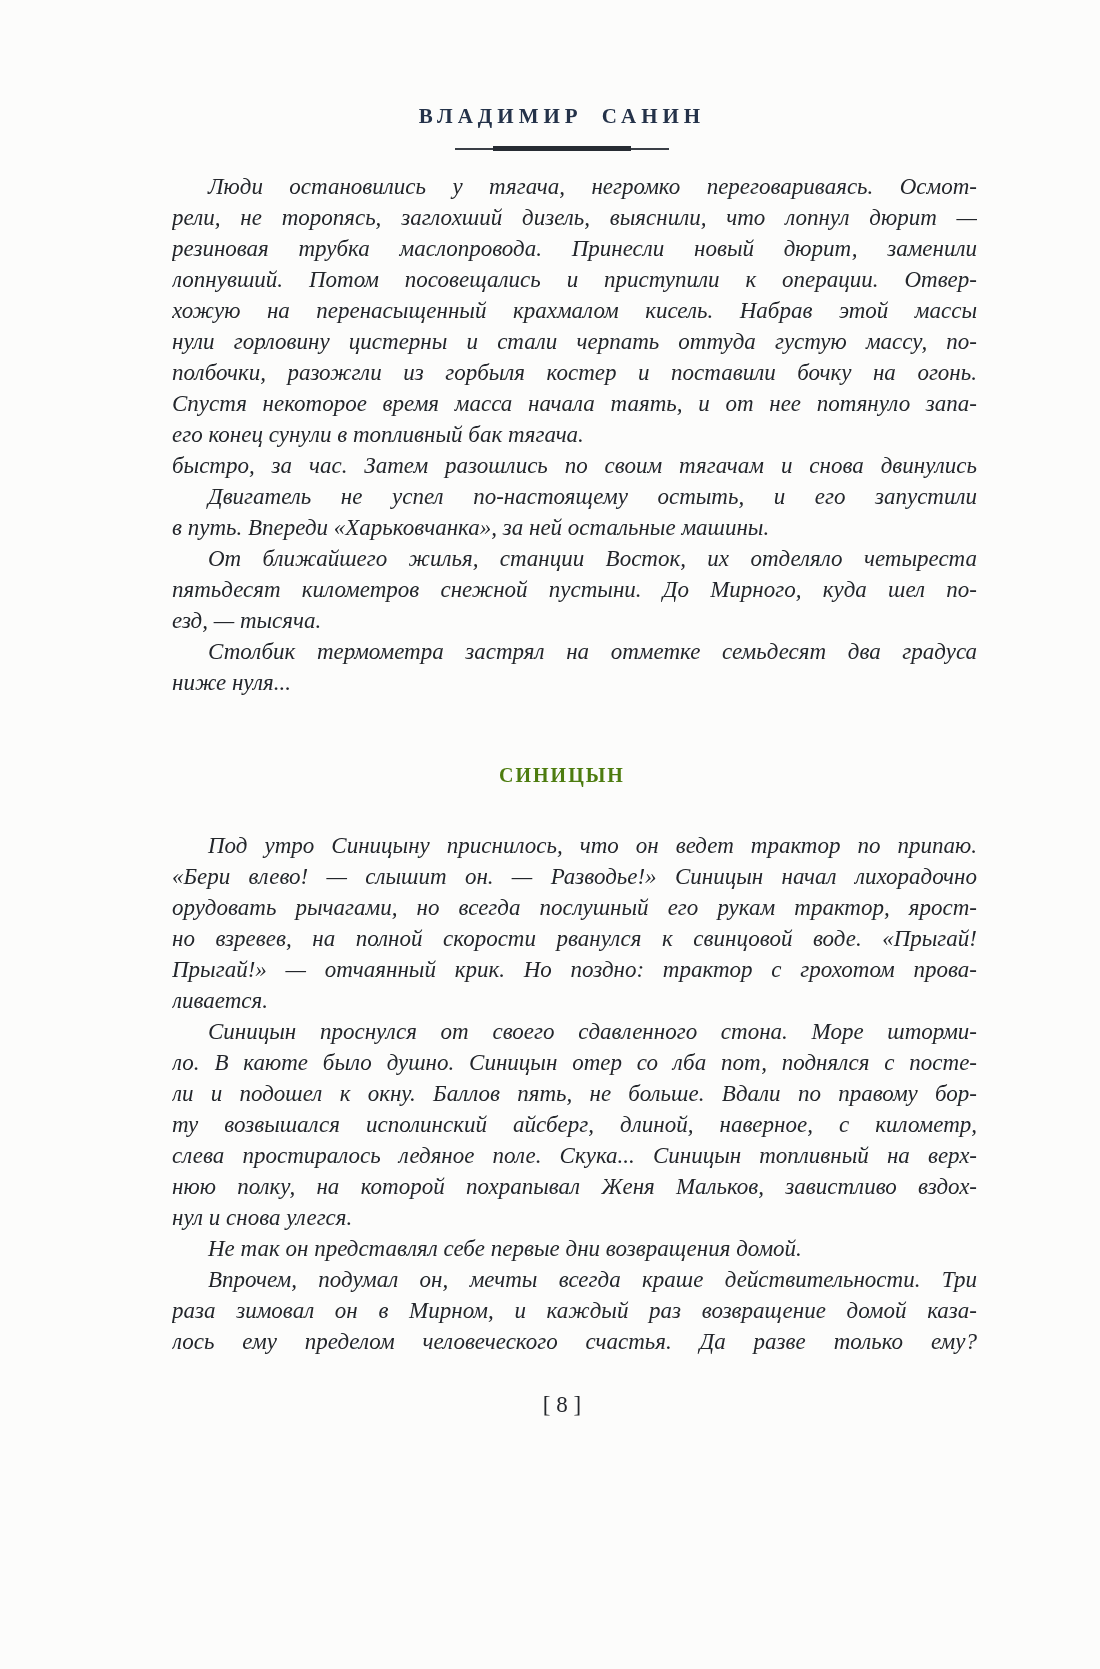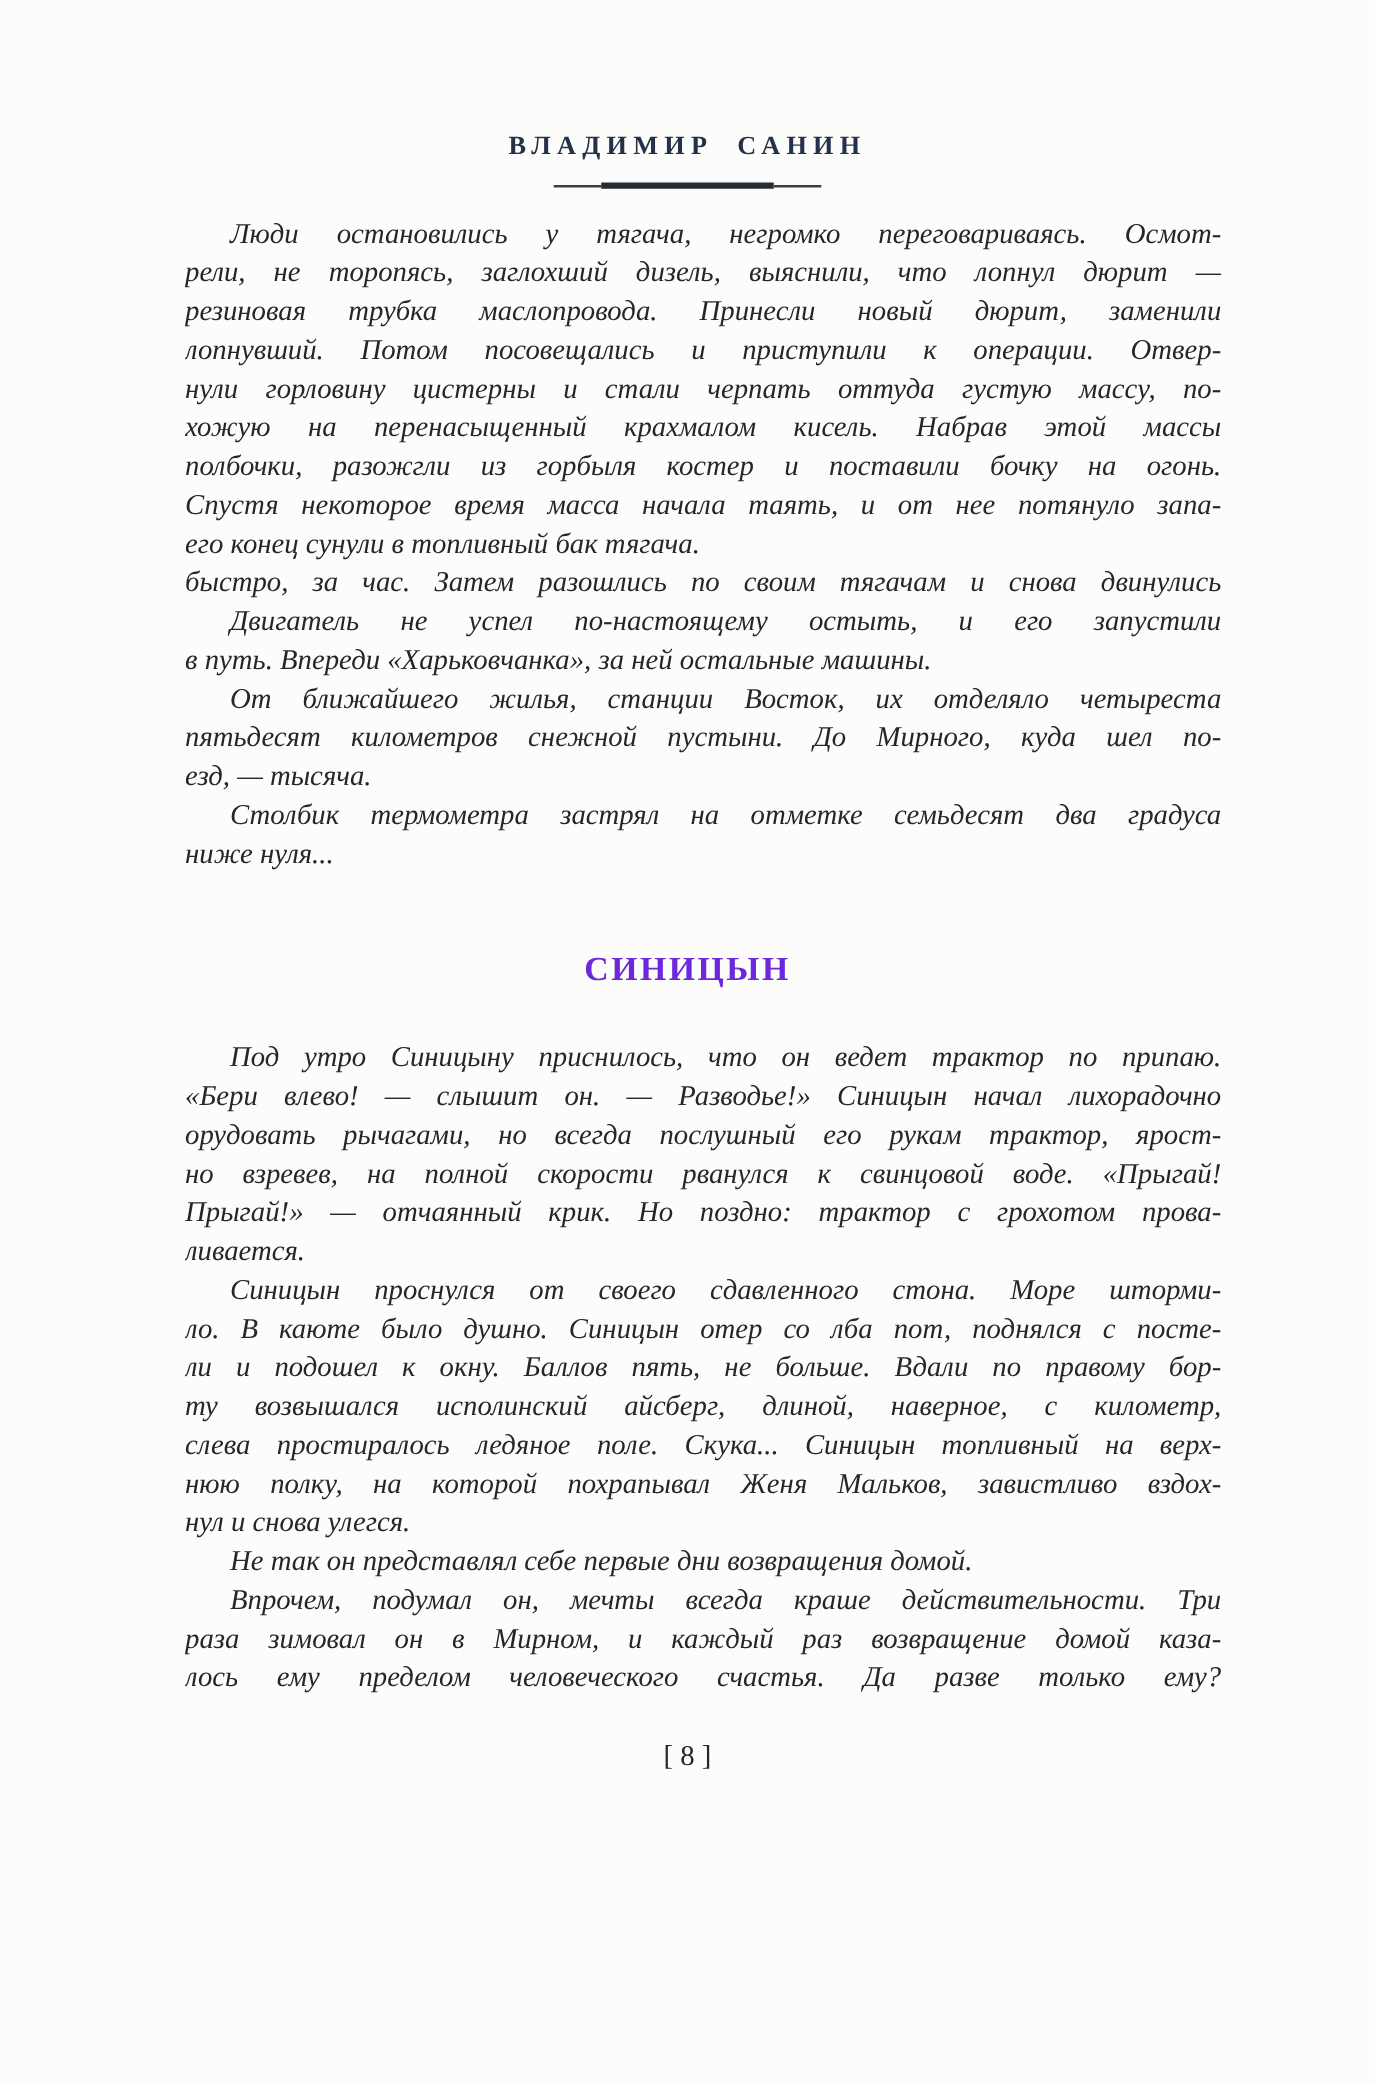--- a/index.html
+++ b/index.html
@@ -6,20 +6,21 @@
   html, body { background: #ffffff; }
   .page {
     position: relative;
     width: 1100px;
     height: 1669px;
     margin: 0 auto;
     background: #fcfcfb;
     color: #23262b;
     font-family: "Liberation Serif", "DejaVu Serif", serif;
     overflow: hidden;
+    padding-left: 24px;
   }
   .column {
     padding-left: 148px;
     padding-right: 123px;
     font-style: italic;
   }
   .author-header {
     margin-top: 102px;
     text-align: center;
     font-weight: bold;
@@ -51,24 +52,24 @@
     color: #23262b;
     overflow: hidden;
     height: 31px;
   }
   .line.first { text-indent: 36px; }
   .line.last { text-align-last: left; }
   .chapter-heading {
     margin-top: 60px;
     text-align: center;
     font-weight: bold;
-    font-size: 27px;
+    font-size: 20px;
     line-height: 34px;
     letter-spacing: 2px;
-    color: #6d28d9;
+    color: #4d7c0f;
   }
   .page-number {
     margin-top: 34px;
     text-align: center;
     font-size: 23px;
     line-height: 28px;
     color: #23262b;
   }
 </style>
 </head>
@@ -83,22 +84,22 @@
     <span class="thick"></span>
     <span class="thin"></span>
   </div>
 
   <div class="column text-block-1">
       <div class="para">
         <div class="line first">Люди остановились у тягача, негромко переговариваясь. Осмот-</div>
         <div class="line">рели, не торопясь, заглохший дизель, выяснили, что лопнул дюрит —</div>
         <div class="line">резиновая трубка маслопровода. Принесли новый дюрит, заменили</div>
         <div class="line">лопнувший. Потом посовещались и приступили к операции. Отвер-</div>
+        <div class="line">хожую на перенасыщенный крахмалом кисель. Набрав этой массы</div>
         <div class="line">нули горловину цистерны и стали черпать оттуда густую массу, по-</div>
-        <div class="line">хожую на перенасыщенный крахмалом кисель. Набрав этой массы</div>
         <div class="line">полбочки, разожгли из горбыля костер и поставили бочку на огонь.</div>
         <div class="line">Спустя некоторое время масса начала таять, и от нее потянуло запа-</div>
         <div class="line last">его конец сунули в топливный бак тягача.</div>
       </div>
       <div class="para">
         <div class="line">быстро, за час. Затем разошлись по своим тягачам и снова двинулись</div>
         <div class="line first">Двигатель не успел по-настоящему остыть, и его запустили</div>
         <div class="line last">в путь. Впереди «Харьковчанка», за ней остальные машины.</div>
       </div>
       <div class="para">

